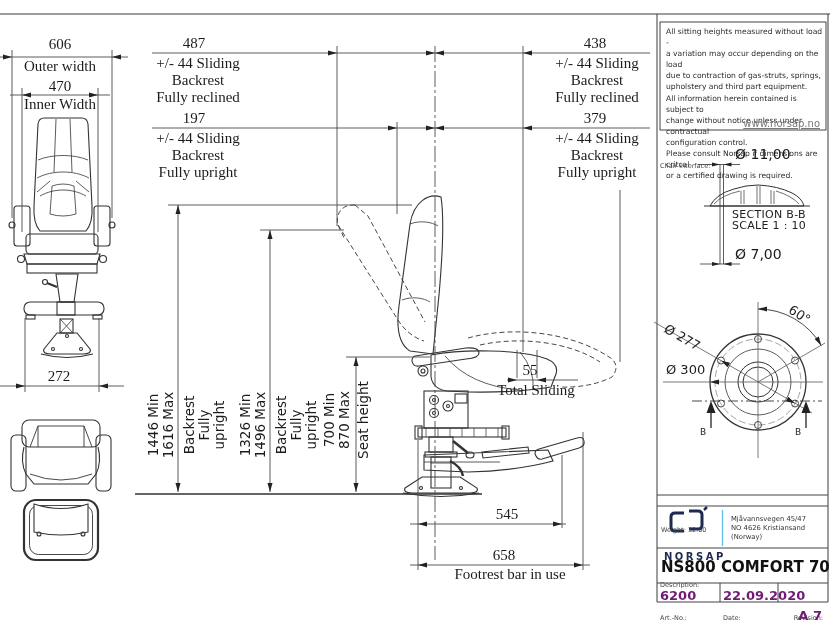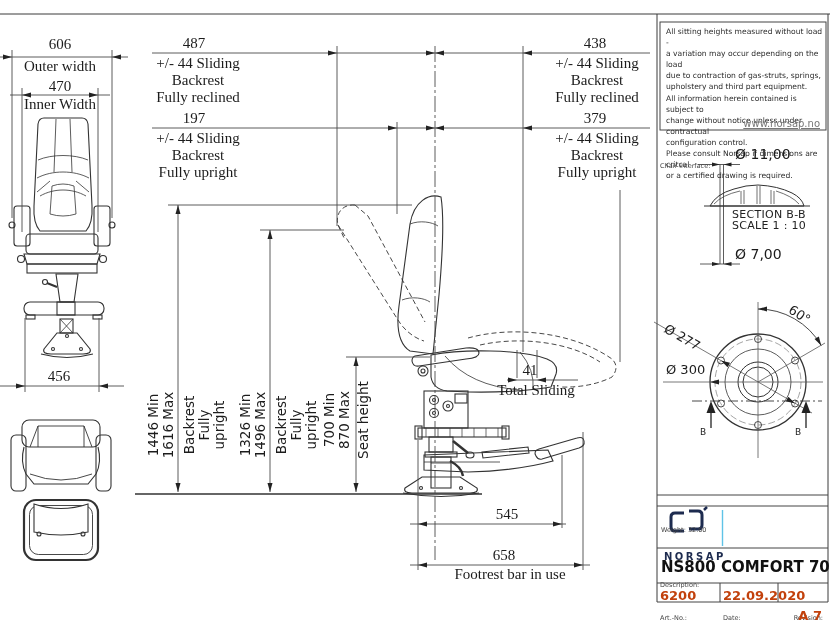--- a/index.html
+++ b/index.html
@@ -12,21 +12,21 @@
   .dimsm{font-size:13px;color:#1c1c1c;}
   .rot{transform-origin:0 0;transform:rotate(-90deg);text-align:center;
        font-size:13.5px;line-height:15px;color:#1c1c1c;}
   .tiny{font-size:6.5px;color:#444;margin-top:30px;}
   .notes{font-size:7.6px;line-height:11.1px;color:#2c2c2c;width:158px;white-space:pre-line;}
   .web{font-size:10px;color:#777;text-decoration:underline;}
   .seclab{font-size:11px;color:#222;letter-spacing:.3px;}
   .brand{font-size:10px;font-weight:bold;letter-spacing:2.5px;color:#1d2b4f;}
   .addr{font-size:6.8px;line-height:9px;color:#333;white-space:pre-line;}
   .desc{font-size:15px;font-weight:bold;color:#111;}
-  .val{font-size:13px;font-weight:bold;color:#c2410c;}
+  .val{font-size:13px;font-weight:bold;color:#701a75;}
   .blab{font-size:9px;color:#222;}
   svg{position:absolute;left:0;top:0;}
 </style>
 </head>
 <body>
 
 <div class="sheet">
 
 <svg width="830" height="624" viewBox="0 0 830 624">
 
@@ -274,21 +274,21 @@
     <path d="M689,529 L698,529 Q702,529 702,525 L702,515 Q702,511 698,511 L689,511" stroke="#1d2b4f" stroke-width="3" fill="none"></path>
     <line x1="704" y1="510" x2="707" y2="507" stroke="#1d2b4f" stroke-width="2.5"></line>
     <line x1="722.5" y1="510" x2="722.5" y2="546" stroke="#5fc3e7" stroke-width="1.4"></line>
   </g>
 </svg>
 
 <div class="t dim c" style="left:60px;top:36px;">606</div>
 <div class="t dim c" style="left:60px;top:58px;">Outer width</div>
 <div class="t dim c" style="left:60px;top:78px;">470</div>
 <div class="t dim c" style="left:60px;top:96px;">Inner Width</div>
-<div class="t dim c" style="left:59px;top:368px;">456</div>
+<div class="t dim c" style="left:59px;top:368px;">272</div>
 
 <div class="t dim c" style="left:194px;top:35px;">487</div>
 <div class="t dim c pre" style="left:198px;top:55px;">+/- 44 Sliding
 Backrest
 Fully reclined</div>
 <div class="t dim c" style="left:194px;top:110px;">197</div>
 <div class="t dim c pre" style="left:198px;top:130px;">+/- 44 Sliding
 Backrest
 Fully upright</div>
 <div class="t dim c" style="left:595px;top:35px;">438</div>
@@ -305,21 +305,21 @@
 <div class="t rot pre" style="left:182px;top:462px;width:74px;">Backrest
 Fully upright</div>
 <div class="t rot pre" style="left:238px;top:462px;width:74px;">1326 Min
 1496 Max</div>
 <div class="t rot pre" style="left:274px;top:462px;width:74px;">Backrest
 Fully upright</div>
 <div class="t rot pre" style="left:322px;top:460px;width:80px;">700 Min
 870 Max</div>
 <div class="t rot" style="left:356px;top:460px;width:80px;">Seat height</div>
 
-<div class="t dim c" style="left:530px;top:362px;">41</div>
+<div class="t dim c" style="left:530px;top:362px;">55</div>
 <div class="t dim c" style="left:536px;top:382px;">Total Sliding</div>
 <div class="t dim c" style="left:507px;top:506px;">545</div>
 <div class="t dim c" style="left:504px;top:547px;">658</div>
 <div class="t dim c" style="left:510px;top:566px;text-align:right;">Footrest bar in use</div>
 
 <div class="t notes" style="left:666px;top:26px;">All sitting heights measured without load -
 a variation may occur depending on the load
 due to contraction of gas-struts, springs,
 upholstery and third part equipment.
 All information herein contained is subject to
@@ -336,20 +336,22 @@
 <div class="t" style="left:735px;top:246px;font-size:14px;">Ø 7,00</div>
 
 <div class="t dimsm" style="left:794px;top:302px;transform-origin:0 0;transform:rotate(33deg);">60°</div>
 <div class="t dimsm" style="left:669px;top:321px;transform-origin:0 0;transform:rotate(30deg);">Ø 277</div>
 <div class="t dimsm" style="left:666px;top:362px;">Ø 300</div>
 <div class="t blab" style="left:700px;top:427px;">B</div>
 <div class="t blab" style="left:795px;top:427px;">B</div>
 
 <div class="t tiny" style="left:661px;top:496px;">Weight: 32.00</div>
 <div class="t brand" style="left:664px;top:551px;">NORSAP</div>
+<div class="t addr" style="left:731px;top:515px;">Mjåvannsvegen 45/47
+NO 4626  Kristiansand (Norway)</div>
 <div class="t tiny" style="left:660px;top:551px;">Description:</div>
 <div class="t desc" style="left:661px;top:558px;">NS800 COMFORT 70-87</div>
 <div class="t tiny" style="left:660px;top:584px;">Art.-No.:</div>
 <div class="t val" style="left:660px;top:588px;">6200</div>
 <div class="t tiny" style="left:723px;top:584px;">Date:</div>
 <div class="t val" style="left:723px;top:588px;">22.09.2020</div>
 <div class="t tiny" style="right:7px;top:584px;">Revision:</div>
 <div class="t val" style="right:8px;top:608px;">A 7</div>
 
 </div>

